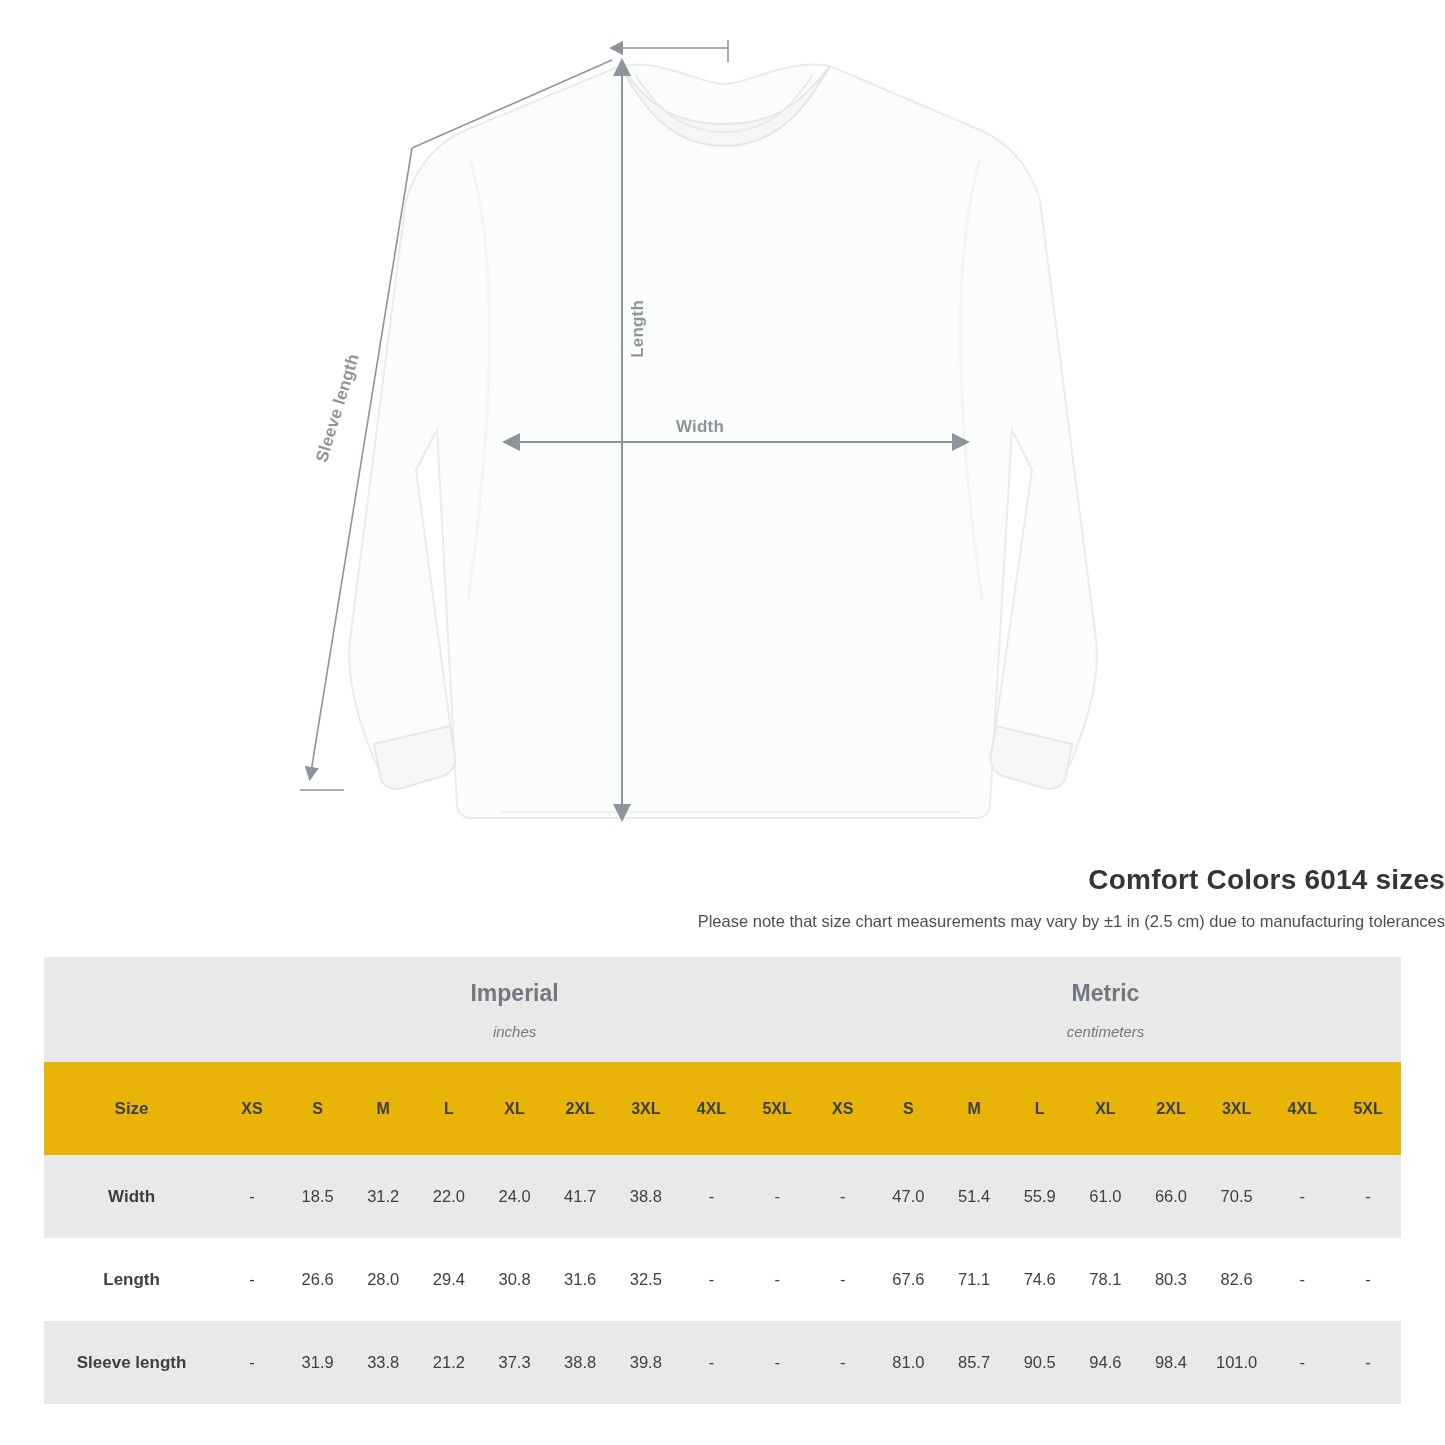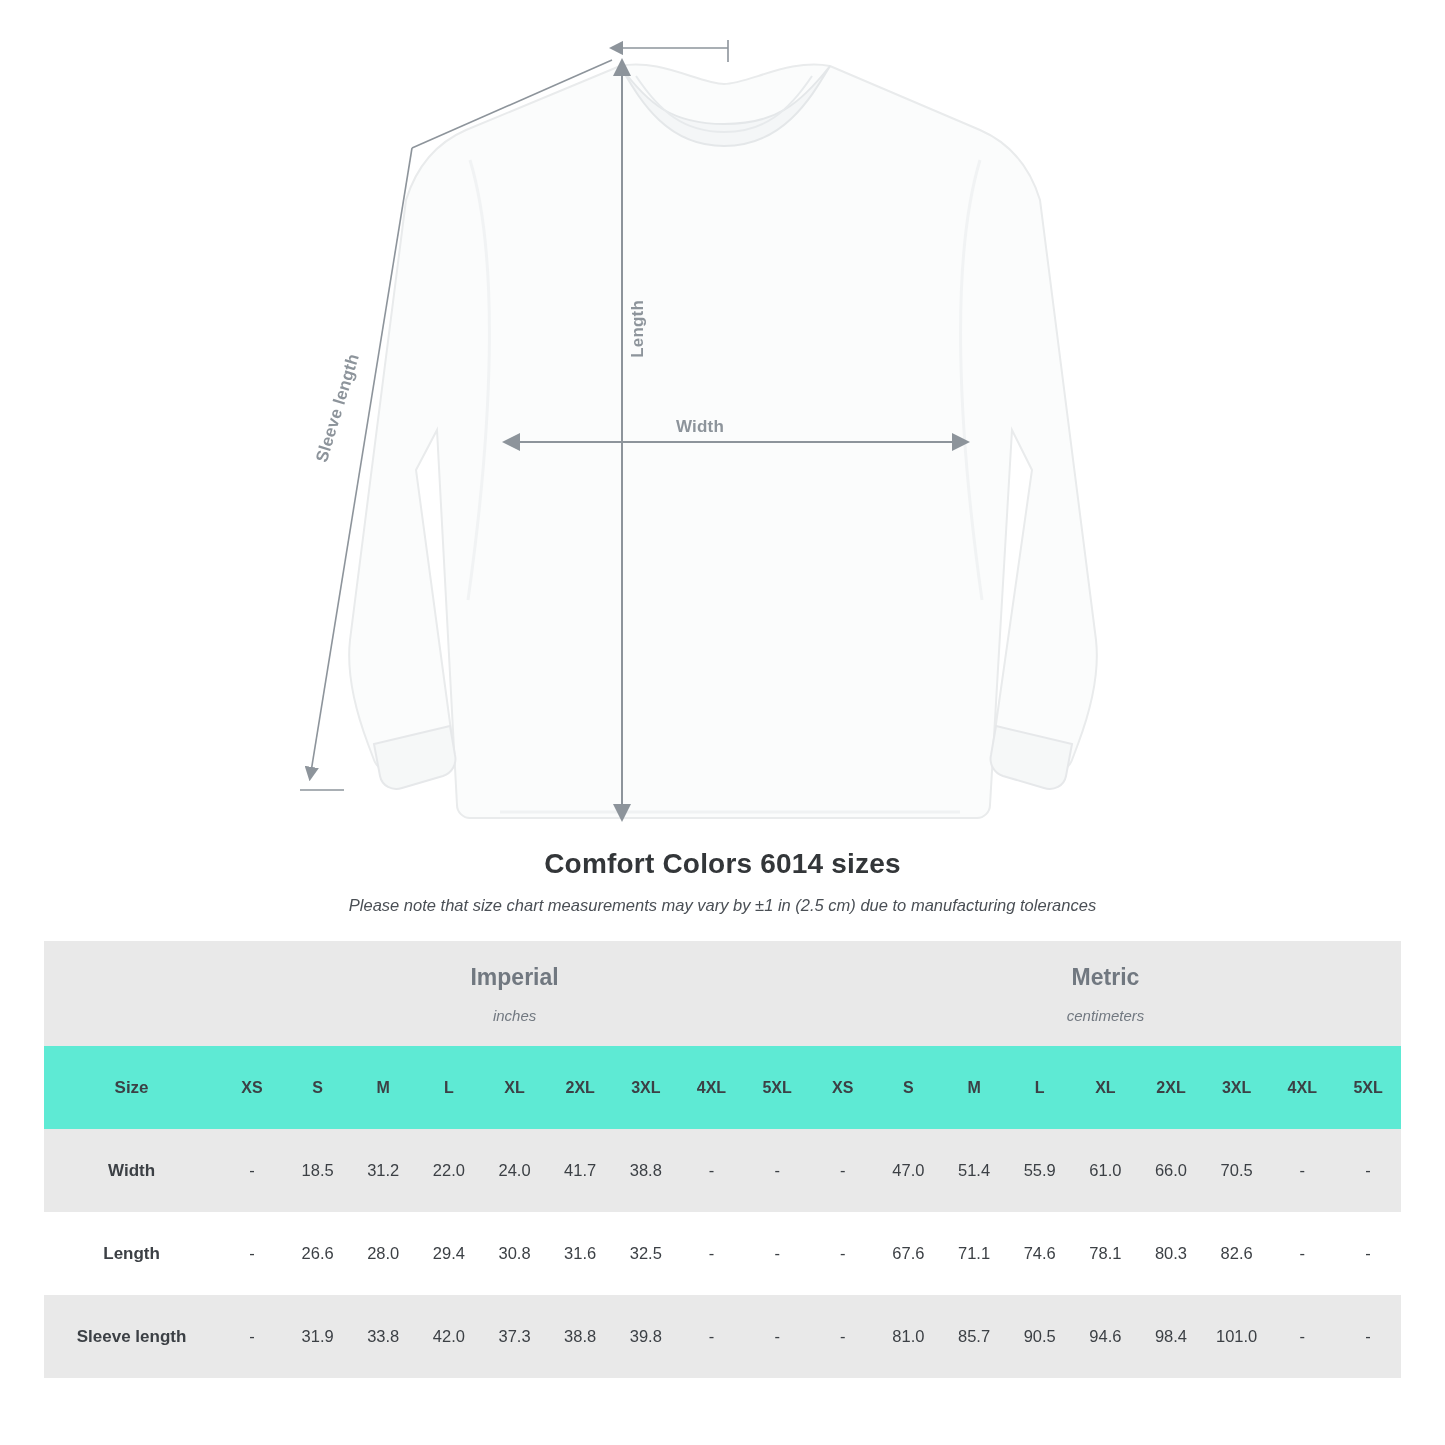--- a/index.html
+++ b/index.html
@@ -43,32 +43,31 @@
     transform: rotate(180deg);
   }
   .dim-label.sleeve {
     writing-mode: vertical-rl;
     transform: rotate(180deg) rotate(17deg);
     transform-origin: center center;
   }
 
   
   .title-block {
-    text-align: center;
-    margin-top: 18px;
+    text-align: right;
+    margin-top: 34px;
   }
   .chart-title {
     font-size: 28px;
     font-weight: bold;
     color: #333639;
     letter-spacing: 0.2px;
   }
   .chart-note {
     font-size: 16.5px;
-    font-style: italic;
     color: #4a4f55;
     margin-top: 16px;
   }
 
   
   .table-wrap {
     margin: 26px 44px 0 44px;
   }
   table.sizes {
     border-collapse: collapse;
@@ -93,22 +92,22 @@
     color: #717880;
     line-height: 1.25;
   }
   .unit-sub {
     font-size: 15px;
     font-style: italic;
     color: #717880;
     margin-top: 15px;
   }
   .hdr-row td {
-    height: 83px;
-    background: #5eead4;
+    height: 93px;
+    background: #eab308;
     font-weight: bold;
     font-size: 16px;
     color: #3c4045;
   }
   .hdr-row td.rowlabel {
     font-size: 17px;
   }
   .data-row td {
     height: 83px;
   }
@@ -311,21 +310,21 @@
           <td class="val">82.6</td>
           <td class="val">-</td>
           <td class="val">-</td>
         </tr>
 
         <tr class="data-row odd">
           <td class="rowlabel">Sleeve length</td>
           <td class="val">-</td>
           <td class="val">31.9</td>
           <td class="val">33.8</td>
-          <td class="val">42.0</td>
+          <td class="val">21.2</td>
           <td class="val">37.3</td>
           <td class="val">38.8</td>
           <td class="val">39.8</td>
           <td class="val">-</td>
           <td class="val">-</td>
           <td class="val">-</td>
           <td class="val">81.0</td>
           <td class="val">85.7</td>
           <td class="val">90.5</td>
           <td class="val">94.6</td>

